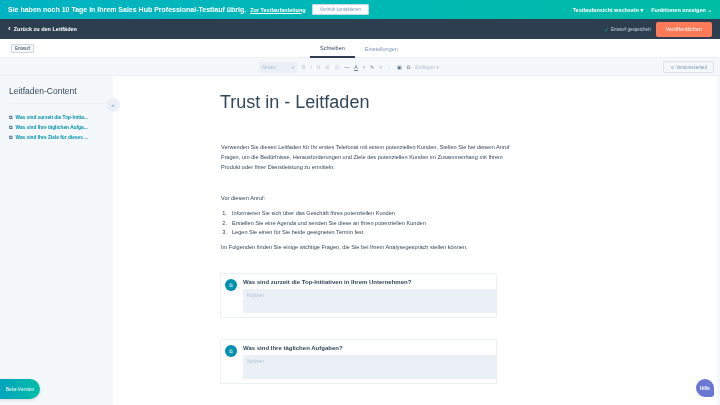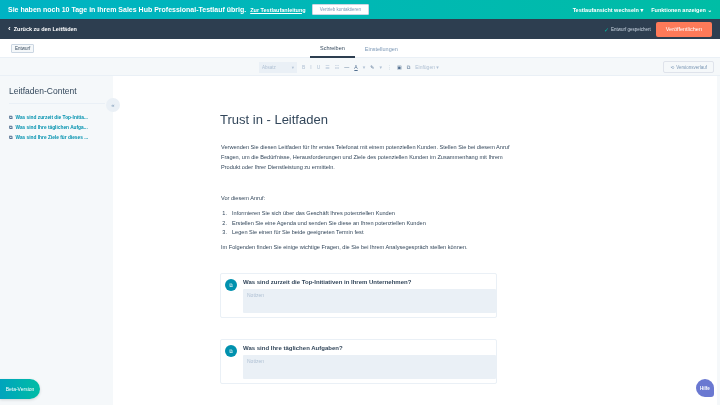--- a/index.html
+++ b/index.html
@@ -38,21 +38,21 @@
     .sidebar .title { position: absolute; left: 9px; top: 10px; font-size: 8.5px; color: #33475b; }
     .sidebar .divider { position: absolute; left: 9px; top: 27px; width: 96px; height: 1px; background: #eaf0f6; }
     .sidebar .collapse { position: absolute; left: 106px; top: 22px; width: 14px; height: 14px; border-radius: 50%; background: #eaf0f6; color: #7c98b6; font-size: 6px; display: flex; align-items: center; justify-content: center; z-index: 3; }
     .sidebar .items { position: absolute; left: 9px; top: 38px; display: flex; flex-direction: column; gap: 3px; }
     .sidebar .item { display: flex; align-items: center; gap: 3px; font-size: 4.8px; color: #0091ae; font-weight: bold; white-space: nowrap; }
     .sidebar .item .qi { color: #516f90; font-size: 5px; }
 
     .beta { position: absolute; left: 0; top: 379px; width: 40px; height: 20px; background: linear-gradient(90deg, #00a4bd, #00bda5); border-radius: 0 10px 10px 0; color: #fff; font-size: 5px; display: flex; align-items: center; justify-content: center; box-shadow: 0 1px 3px rgba(0,0,0,0.15); }
 
     .editor { position: absolute; left: 113px; top: 76px; width: 606px; height: 329px; background: #fff; overflow: hidden; }
-    .editor .doc-title { position: absolute; left: 107px; top: 36px; font-size: 13px; color: #33475b; }
+    .editor .doc-title { position: absolute; left: 107px; top: 16px; font-size: 18px; color: #33475b; }
     .editor .para { position: absolute; left: 108px; top: 67px; width: 290px; font-size: 5.6px; line-height: 9.9px; color: #33475b; }
     .editor .pre { position: absolute; left: 108px; top: 119px; font-size: 5.6px; color: #33475b; }
     .editor .steps { position: absolute; left: 108px; top: 134px; font-size: 5.6px; color: #33475b; list-style: none; }
     .editor .steps li { height: 9.6px; display: flex; gap: 5px; }
     .editor .steps li .n { width: 6px; text-align: right; }
     .editor .follow { position: absolute; left: 108px; top: 168px; font-size: 5.6px; color: #33475b; }
 
     .qcard { position: absolute; left: 107px; width: 277px; background: #fff; border: 1px solid #eaf0f6; border-radius: 2px; }
     .qcard .qicon { position: absolute; left: 4px; top: 5px; width: 12px; height: 12px; border-radius: 50%; background: #0091ae; color: #fff; font-size: 5px; display: flex; align-items: center; justify-content: center; }
     .qcard .qtext { position: absolute; left: 22px; top: 5px; font-size: 6px; font-weight: bold; color: #33475b; }

